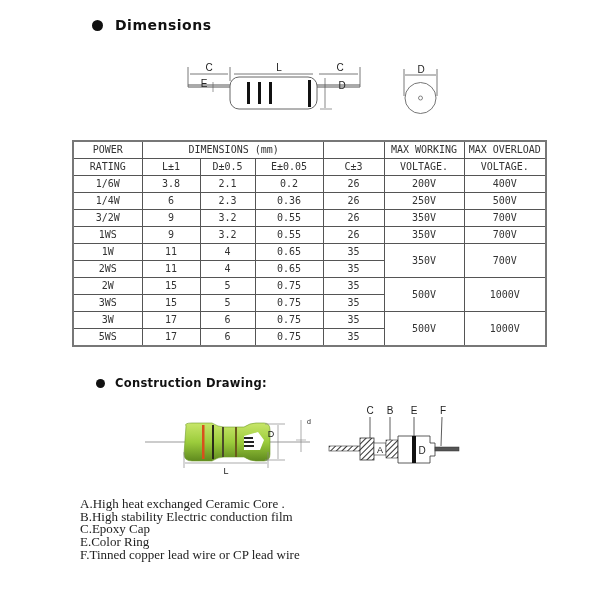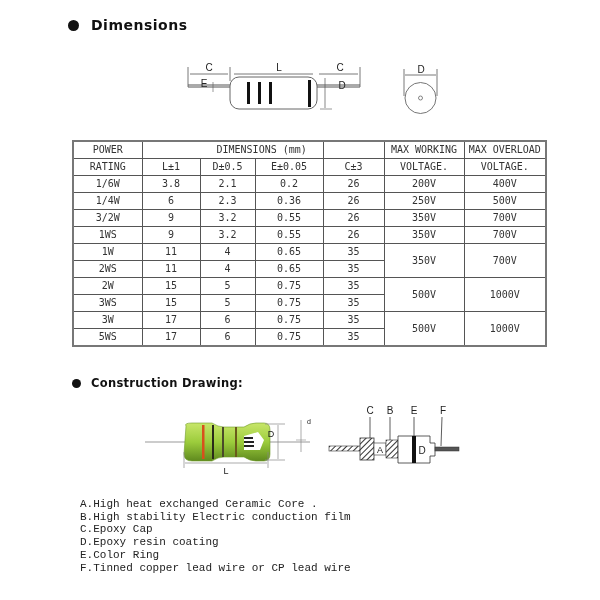--- a/index.html
+++ b/index.html
@@ -1,26 +1,26 @@
 <!DOCTYPE html>
 <html><head>
 <meta charset="utf-8">
 <style>
   html,body{margin:0;padding:0;background:#fff;}
   body{width:600px;height:600px;position:relative;overflow:hidden;font-family:"Liberation Sans",sans-serif;color:#222;}
-  .section-head{position:absolute;display:flex;align-items:center;font-family:"DejaVu Sans",sans-serif;font-weight:bold;color:#111;}
+  .section-head{position:absolute;display:flex;align-items:center;font-family:"DejaVu Sans",sans-serif;font-weight:bold;color:#111;margin-left:24px;}
   .bullet{width:11px;height:11px;border-radius:50%;background:#111;display:inline-block;margin-right:12px;}
   #dim-head{left:68px;top:17px;font-size:14px;letter-spacing:0.5px;}
   #con-head{left:72px;top:376px;font-size:11.5px;letter-spacing:0.3px;text-align:center;}
   #con-head .bullet{width:9px;height:9px;margin-right:10px;}
   svg{position:absolute;}
   table.spec{position:absolute;left:72px;top:140px;border-collapse:collapse;font-family:"DejaVu Sans Mono","Liberation Mono",monospace;font-size:10px;color:#333;border:2px solid #777;}
   table.spec td{border:1px solid #555;text-align:center;height:16px;padding:0;line-height:16px;}
   table.spec td.vr{border-left:1.5px solid #111;}
-  .legend{position:absolute;left:80px;top:498px;font-family:Liberation Mono, monospace;font-size:11px;color:#222;line-height:12.7px;}
+  .legend{position:absolute;left:80px;top:498px;font-family:Liberation Serif, serif;font-size:13px;color:#222;line-height:12.7px;}
   .legend div{white-space:nowrap;}
   .lbl{font-family:"Liberation Sans",sans-serif;font-size:10px;fill:#222;}
 </style>
 </head>
 <body>
 
 <div class="section-head" id="dim-head">
   <span class="bullet"></span>
   <span>Dimensions</span>
 </div>
@@ -73,21 +73,21 @@
       <col style="width:58px">
       <col style="width:55px">
       <col style="width:68px">
       <col style="width:61px">
       <col style="width:80px">
       <col style="width:82px">
   </colgroup>
   <tbody>
       <tr>
     <td>POWER</td>
-    <td class="vr" colspan="3" style="text-align:left;padding-left:74px;">DIMENSIONS (mm)</td>
+    <td class="vr" colspan="3" style="text-align:left;padding-left:46px;">DIMENSIONS (mm)</td>
     <td></td>
     <td>MAX WORKING</td>
     <td>MAX OVERLOAD</td>
   </tr>
   <tr>
     <td>RATING</td>
     <td class="vr">L±1</td>
     <td>D±0.5</td>
     <td>E±0.05</td>
     <td>C±3</td>
@@ -249,16 +249,15 @@
   <rect x="97" y="38" width="4" height="27" fill="#111"></rect>
   <text x="107" y="56" text-anchor="middle" class="lbl" style="font-size:10px">D</text>
 
   <rect x="120" y="49" width="24" height="4" fill="#555" stroke="#333" stroke-width="0.5"></rect>
 </svg>
 
 <div class="legend">
   <div>A.High heat exchanged Ceramic Core .</div>
   <div>B.High stability Electric conduction film</div>
   <div>C.Epoxy Cap</div>
-  <div>D.Epoxy resin coating</div>
   <div>E.Color Ring</div>
   <div>F.Tinned copper lead wire or CP lead wire</div>
 </div>
 
 </body></html>

